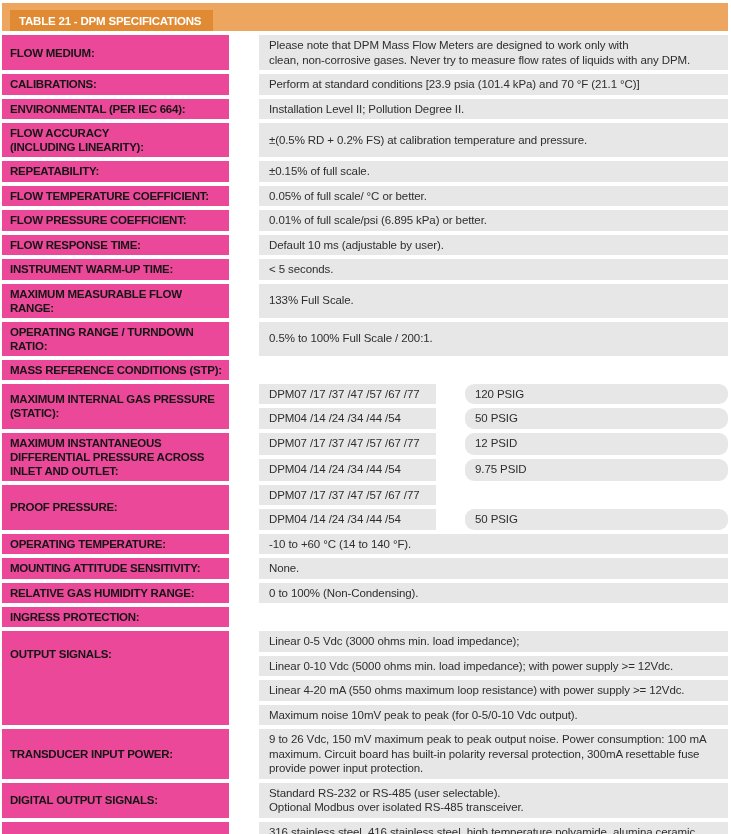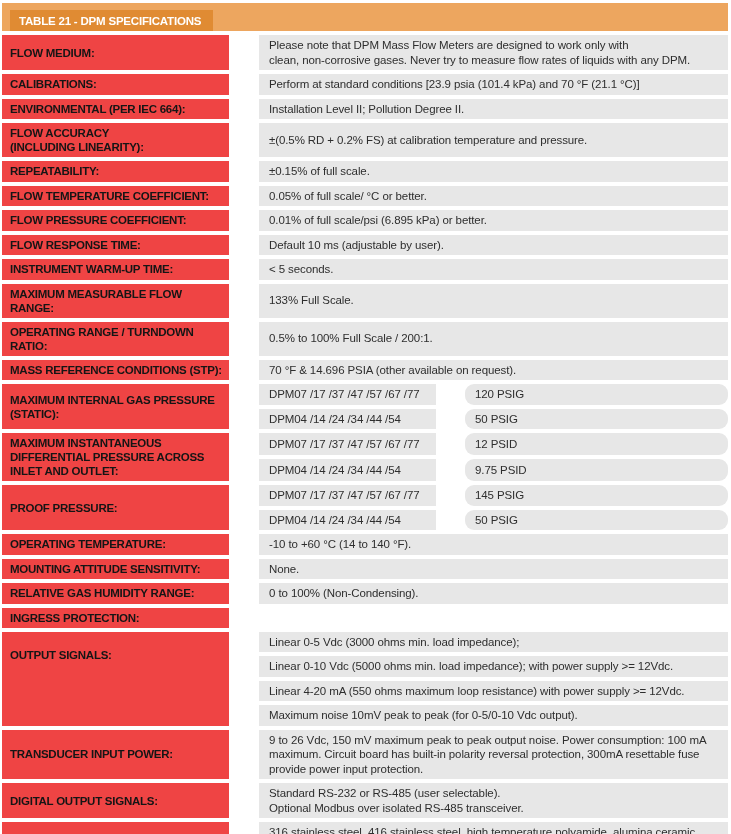--- a/index.html
+++ b/index.html
@@ -41,21 +41,21 @@
   }
   
   .row {
     display: flex;
     gap: 6px;
     margin-top: 4px;
   }
   .label-cell {
     flex: none;
     width: 227px;
-    background: #ef4444;
+    background: #ec4899;
     display: flex;
     align-items: center;
     padding: 3px 4px 3px 8px;
     box-sizing: border-box;
     font-weight: bold;
     font-size: 11.5px;
     line-height: 14px;
     letter-spacing: -0.25px;
     color: #151515;
     white-space: pre-line;
@@ -188,25 +188,20 @@
       <div class="row">
         <div class="label-cell">OPERATING RANGE / TURNDOWN RATIO:</div>
         <div class="bands">
           <div class="band">
             <div class="full">0.5% to 100% Full Scale / 200:1.</div>
           </div>
         </div>
       </div>
       <div class="row">
         <div class="label-cell">MASS REFERENCE CONDITIONS (STP):</div>
-        <div class="bands">
-          <div class="band">
-            <div class="full">70 °F &amp; 14.696 PSIA (other available on request).</div>
-          </div>
-        </div>
       </div>
       <div class="row">
         <div class="label-cell">MAXIMUM INTERNAL GAS PRESSURE
 (STATIC):</div>
         <div class="bands">
           <div class="band">
             <div class="c1">DPM07 /17 /37 /47 /57 /67 /77</div>
             <div class="c2">120 PSIG</div>
           </div>
           <div class="band">
@@ -228,21 +223,20 @@
             <div class="c1">DPM04 /14 /24 /34 /44 /54</div>
             <div class="c2">9.75 PSID</div>
           </div>
         </div>
       </div>
       <div class="row">
         <div class="label-cell">PROOF PRESSURE:</div>
         <div class="bands">
           <div class="band">
             <div class="c1">DPM07 /17 /37 /47 /57 /67 /77</div>
-            <div class="c2">145 PSIG</div>
           </div>
           <div class="band">
             <div class="c1">DPM04 /14 /24 /34 /44 /54</div>
             <div class="c2">50 PSIG</div>
           </div>
         </div>
       </div>
       <div class="row">
         <div class="label-cell">OPERATING TEMPERATURE:</div>
         <div class="bands">

